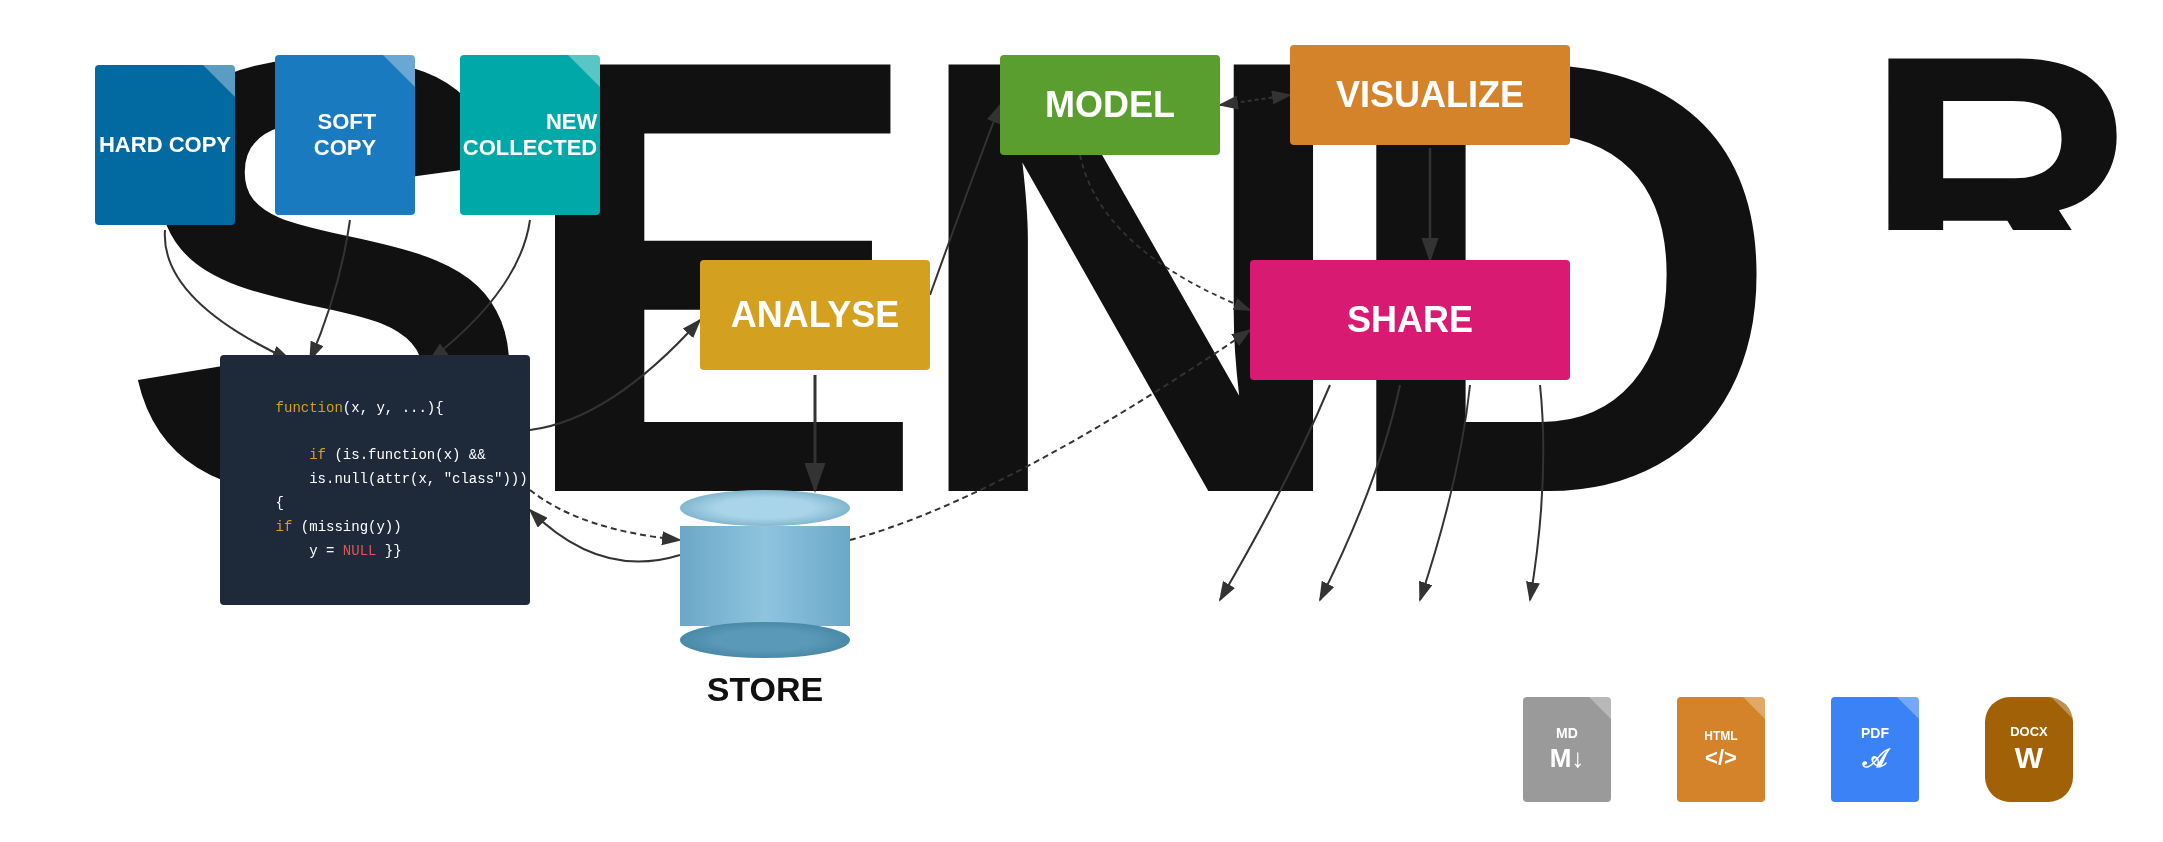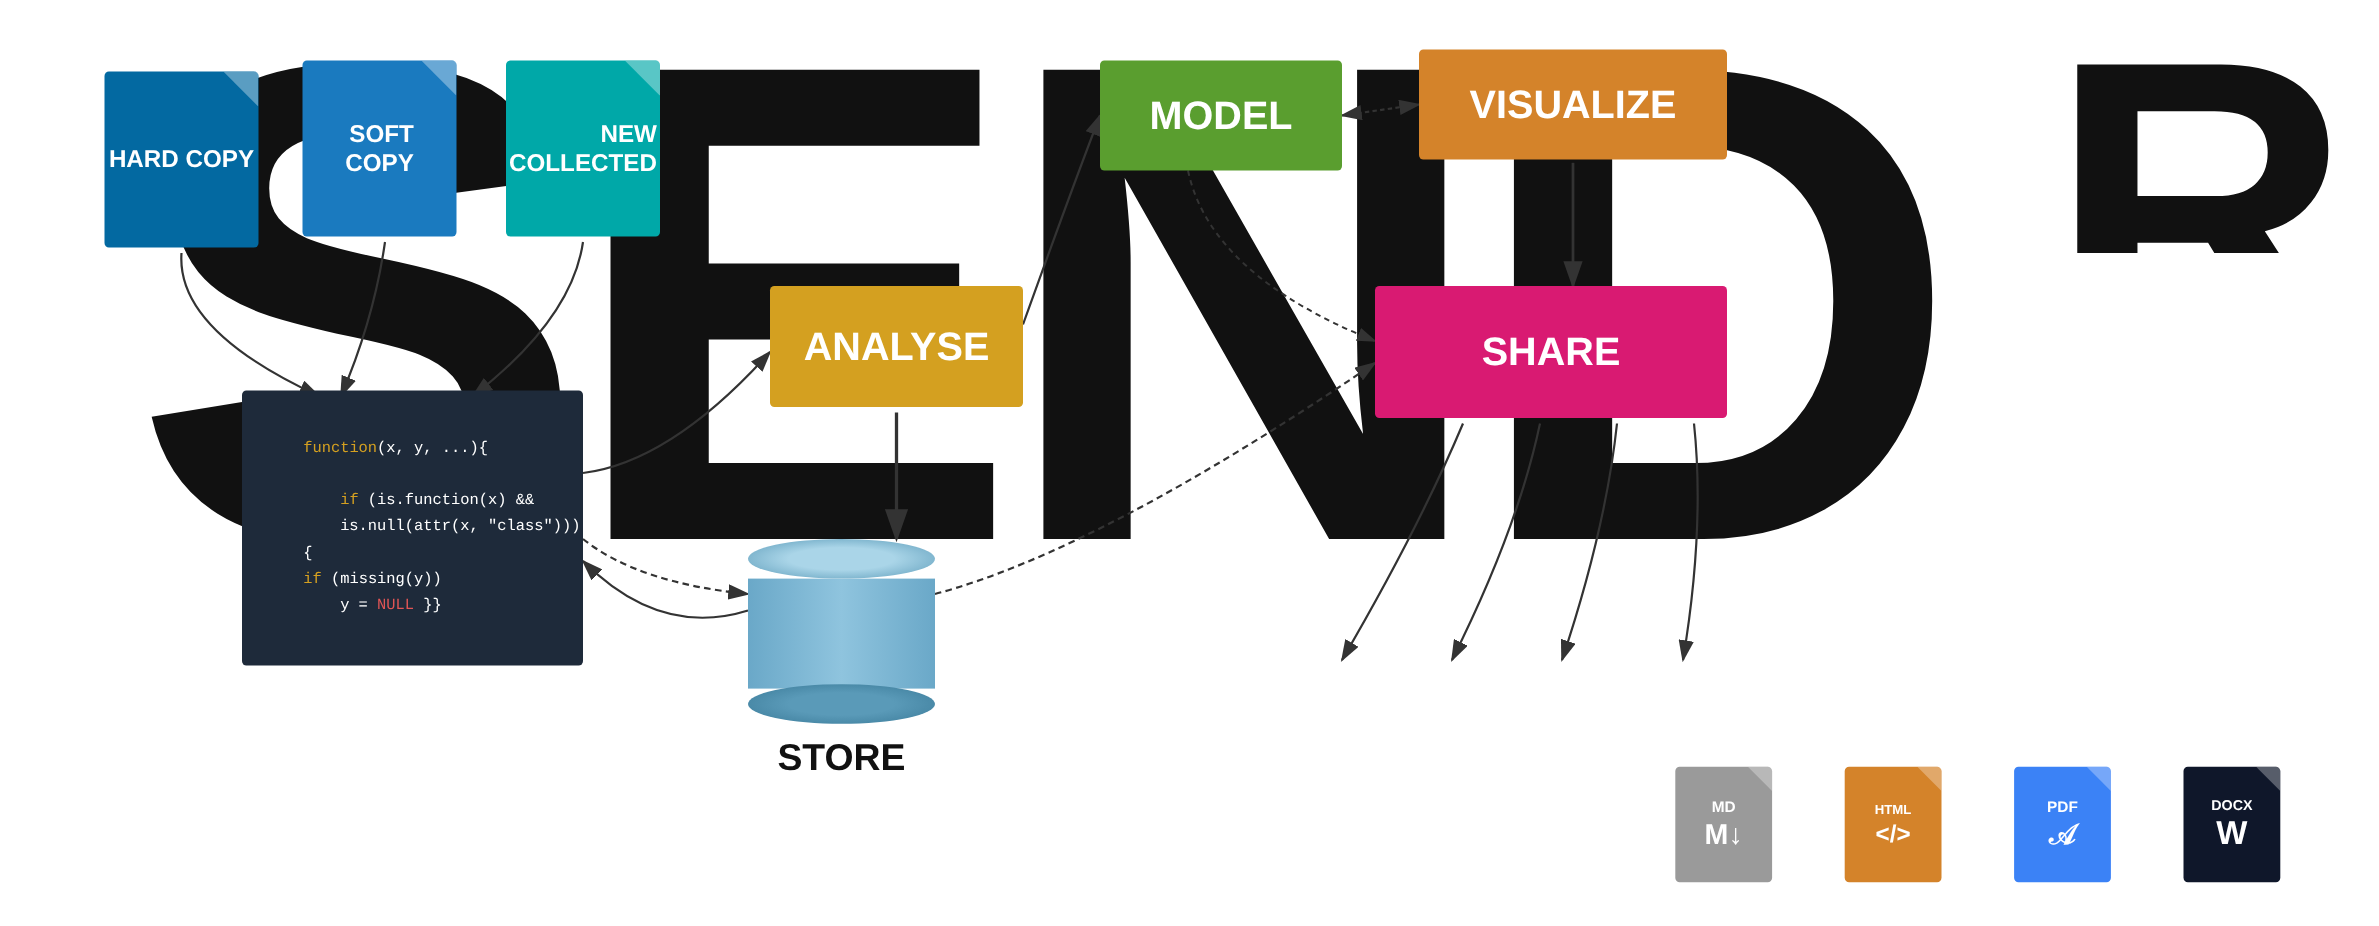--- a/index.html
+++ b/index.html
@@ -404,21 +404,21 @@
         <polygon points="0,0 22,22 22,0" fill="rgba(255,255,255,0.3)"></polygon>
       </svg>
       <div style="display:flex;flex-direction:column;align-items:center;gap:2px;">
         <span style="color:white;font-weight:900;font-size:14px;z-index:2;">PDF</span>
         <span style="color:white;font-weight:900;font-size:26px;z-index:2;">𝒜</span>
       </div>
     </div>
   </div>
 
   <div class="format-icon">
-    <div class="format-icon-body" style="background:#0f172a;">
+    <div class="format-icon-body" style="background:#a16207;border-radius:25px;">
       <svg width="22" height="22" viewBox="0 0 22 22" style="position:absolute;top:0;right:0;">
         <polygon points="0,0 22,22 22,0" fill="rgba(255,255,255,0.3)"></polygon>
       </svg>
       <div style="display:flex;flex-direction:column;align-items:center;gap:2px;">
         <span style="color:white;font-weight:900;font-size:13px;z-index:2;">DOCX</span>
         <span style="color:white;font-weight:900;font-size:30px;z-index:2;">W</span>
       </div>
     </div>
   </div>
 

